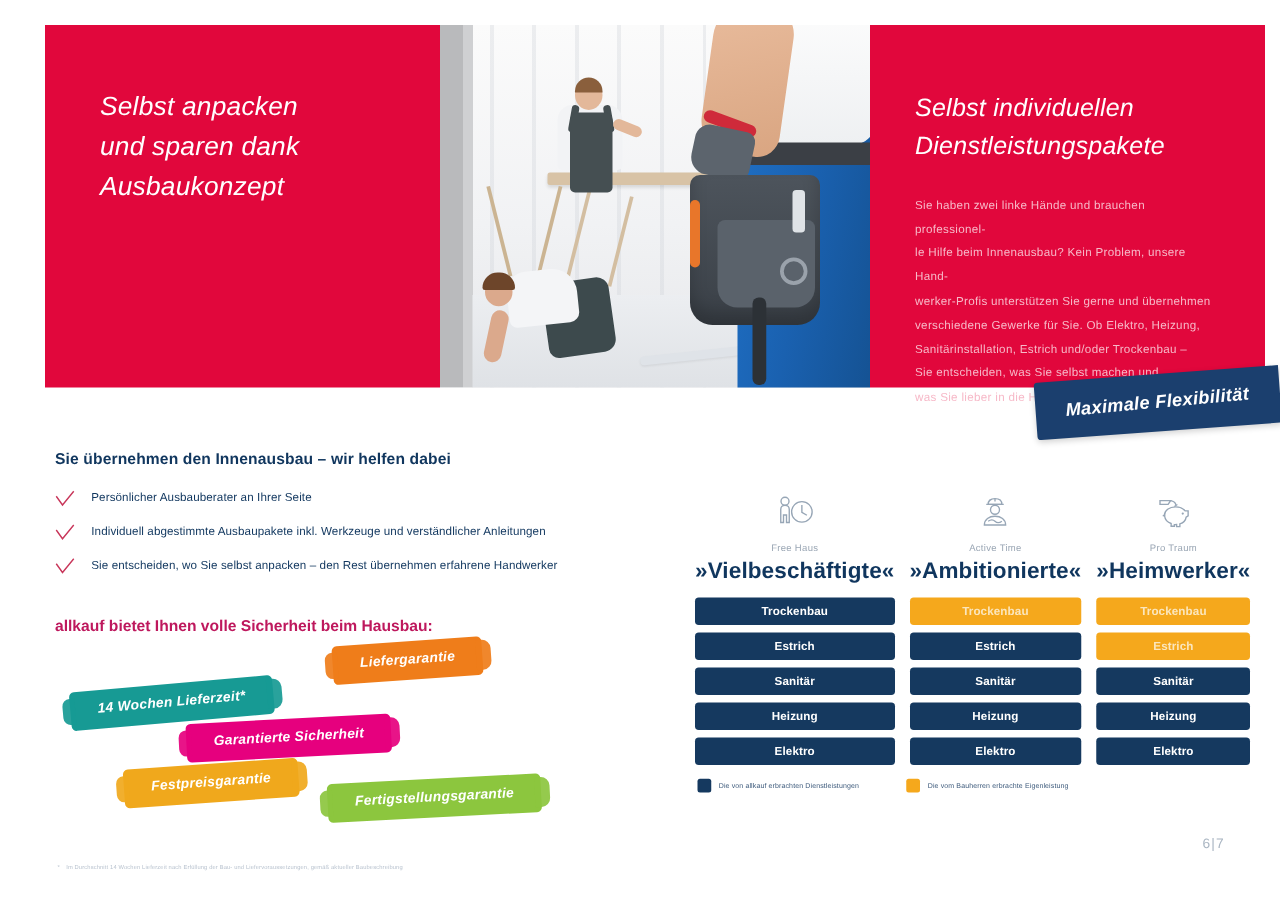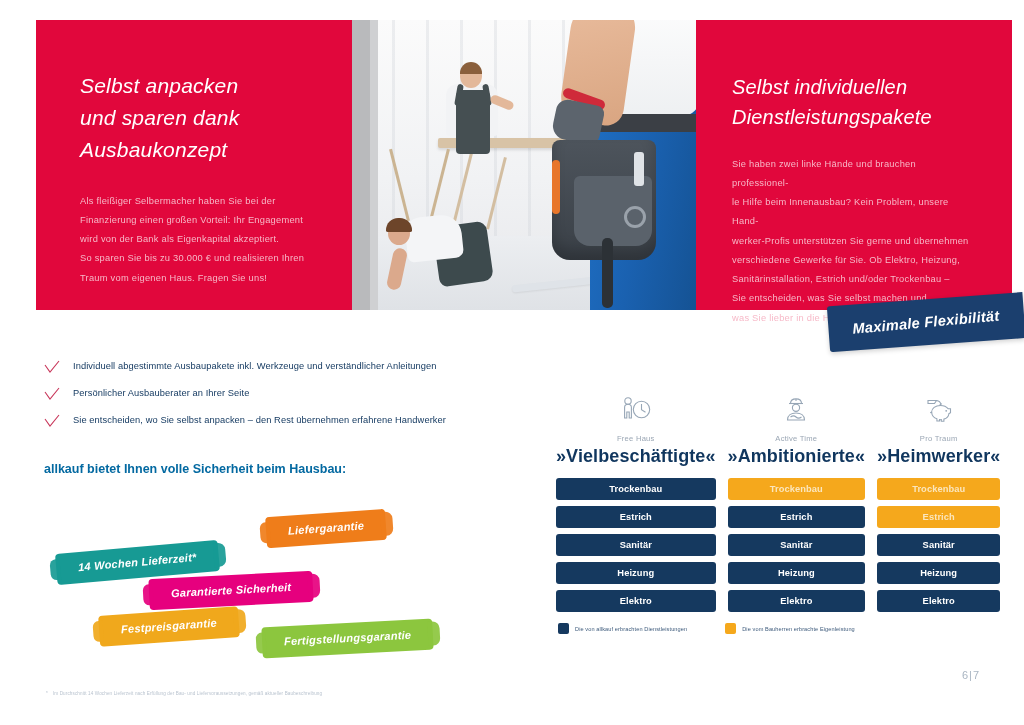--- a/index.html
+++ b/index.html
@@ -280,21 +280,21 @@
   .check-mark svg { display:block; }
   .check-text {
     font-size: 9.3px;
     line-height: 1.3;
     color: #10365e;
     letter-spacing: .08px;
   }
   .section-head2 {
     font-size: 12.5px;
     font-weight: 700;
-    color: #0369a1;
+    color: #be185d;
     margin: 0;
   }
 
   
   .badges {
     position: absolute;
     left: 44px;
     top: 505px;
     width: 420px;
     height: 165px;
@@ -409,25 +409,20 @@
 </style>
 </head>
 <body>
 
 <div class="hero">
 
   <div class="hero-panel-left">
     <div class="hero-title">Selbst anpacken
 und sparen dank
 Ausbaukonzept</div>
-    <div class="hero-body">Als fleißiger Selbermacher haben Sie bei der
-Finanzierung einen großen Vorteil: Ihr Engagement
-wird von der Bank als Eigenkapital akzeptiert.
-So sparen Sie bis zu 30.000 € und realisieren Ihren
-Traum vom eigenen Haus. Fragen Sie uns!</div>
   </div>
 
   <div class="hero-photo">
     <div class="ph-wall"></div>
     <div class="ph-curtain"></div>
     <div class="ph-floor"></div>
     <div class="ph-trestle"></div>
     <div class="ph-leg2"></div>
     <div class="ph-leg3"></div>
     <div class="ph-strip"></div>
@@ -477,44 +472,45 @@
 Sie entscheiden, was Sie selbst machen und
 was Sie lieber in die Hände unserer Profis geben.</div>
   </div>
 </div>
 
 <div class="ribbon">
   <span class="ribbon-text">Maximale Flexibilität</span>
 </div>
 
 <div class="left-col">
+  <h2 class="section-head">Sie übernehmen den Innenausbau – wir helfen dabei</h2>
 
   <ul class="check-list">
+    <li class="check-item">
+      <span class="check-mark">
+        <svg width="16" height="14" viewBox="0 0 16 14">
+            <path d="M1 5 L6 12 L15 1" fill="none" stroke="#c8365a" stroke-width="1.1"></path>
+          </svg>
+      </span>
+      <span class="check-text">Persönlicher Ausbauberater an Ihrer Seite</span>
+    </li>
     <li class="check-item">
       <span class="check-mark">
         <svg width="16" height="14" viewBox="0 0 16 14">
             <path d="M1 5 L6 12 L15 1" fill="none" stroke="#c8365a" stroke-width="1.1"></path>
           </svg>
       </span>
       <span class="check-text">Individuell abgestimmte Ausbaupakete inkl. Werkzeuge und verständlicher Anleitungen</span>
     </li>
     <li class="check-item">
       <span class="check-mark">
         <svg width="16" height="14" viewBox="0 0 16 14">
             <path d="M1 5 L6 12 L15 1" fill="none" stroke="#c8365a" stroke-width="1.1"></path>
           </svg>
       </span>
-      <span class="check-text">Persönlicher Ausbauberater an Ihrer Seite</span>
-    </li>
-    <li class="check-item">
-      <span class="check-mark">
-        <svg width="16" height="14" viewBox="0 0 16 14">
-            <path d="M1 5 L6 12 L15 1" fill="none" stroke="#c8365a" stroke-width="1.1"></path>
-          </svg>
-      </span>
       <span class="check-text">Sie entscheiden, wo Sie selbst anpacken – den Rest übernehmen erfahrene Handwerker</span>
     </li>
   </ul>
 
   <h2 class="section-head2">allkauf bietet Ihnen volle Sicherheit beim Hausbau:</h2>
 </div>
 
 <div class="badges">
   <div class="badge badge-1">14 Wochen Lieferzeit*</div>
   <div class="badge badge-2">Liefergarantie</div>

